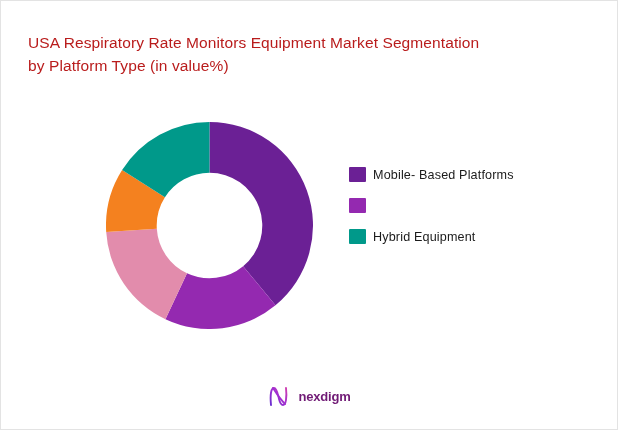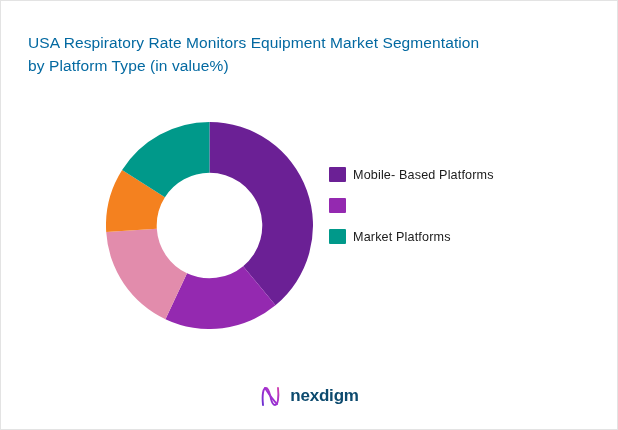--- a/index.html
+++ b/index.html
@@ -21,21 +21,21 @@
     box-sizing: border-box;
     border: 1px solid #e3e3e3;
   }
   #chart-title {
     position: absolute;
     left: 27px;
     top: 30px;
     width: 560px;
     font-size: 15.5px;
     line-height: 23px;
-    color: #0369a1;
+    color: #b91c1c;
     letter-spacing: 0.1px;
     font-weight: 400;
     white-space: pre-line;
   }
   #donut-wrap {
     position: absolute;
     left: 105px;
     top: 121px;
     width: 207px;
     height: 207px;
@@ -48,20 +48,21 @@
   #legend {
     position: absolute;
     left: 328px;
     top: 158px;
     width: 250px;
   }
   .legend-row {
     display: flex;
     align-items: center;
     height: 31px;
+    margin-left: 20px;
   }
   .legend-swatch {
     width: 17px;
     height: 15px;
     flex: 0 0 auto;
     margin-right: 7px;
     border-radius: 1px;
   }
   .legend-label {
     font-size: 12.6px;
@@ -78,23 +79,23 @@
     align-items: center;
     justify-content: center;
   }
   #brand-mark {
     display: block;
     width: 24px;
     height: 22px;
     margin-right: 7px;
   }
   #brand-name {
-    font-size: 17px;
+    font-size: 13px;
     font-weight: 700;
-    color: #0c4a6e;
+    color: #701a75;
     letter-spacing: -0.2px;
   }
 </style>
 </head>
 <body>
 
 <div id="page">
 
   <div id="chart-title">USA Respiratory Rate Monitors Equipment Market Segmentation
 by Platform Type (in value%)</div>
@@ -114,21 +115,21 @@
   <div id="legend">
       <div class="legend-row">
         <span class="legend-swatch" style="background: rgb(107, 32, 149);"></span>
         <span class="legend-label">Mobile- Based Platforms</span>
       </div>
       <div class="legend-row">
         <span class="legend-swatch" style="background: rgb(148, 41, 176);"></span>
       </div>
       <div class="legend-row">
         <span class="legend-swatch" style="background: rgb(0, 153, 138);"></span>
-        <span class="legend-label">Market Platforms</span>
+        <span class="legend-label">Hybrid Equipment</span>
       </div>
     </div>
 
   <div id="brand">
     <svg id="brand-mark" viewBox="0 0 24 22">
       <defs>
         <linearGradient id="nexgrad" x1="0" y1="1" x2="1" y2="0">
           <stop offset="0%" stop-color="#6a2fd0"></stop>
           <stop offset="50%" stop-color="#a02fd0"></stop>
           <stop offset="100%" stop-color="#d03fb0"></stop>

